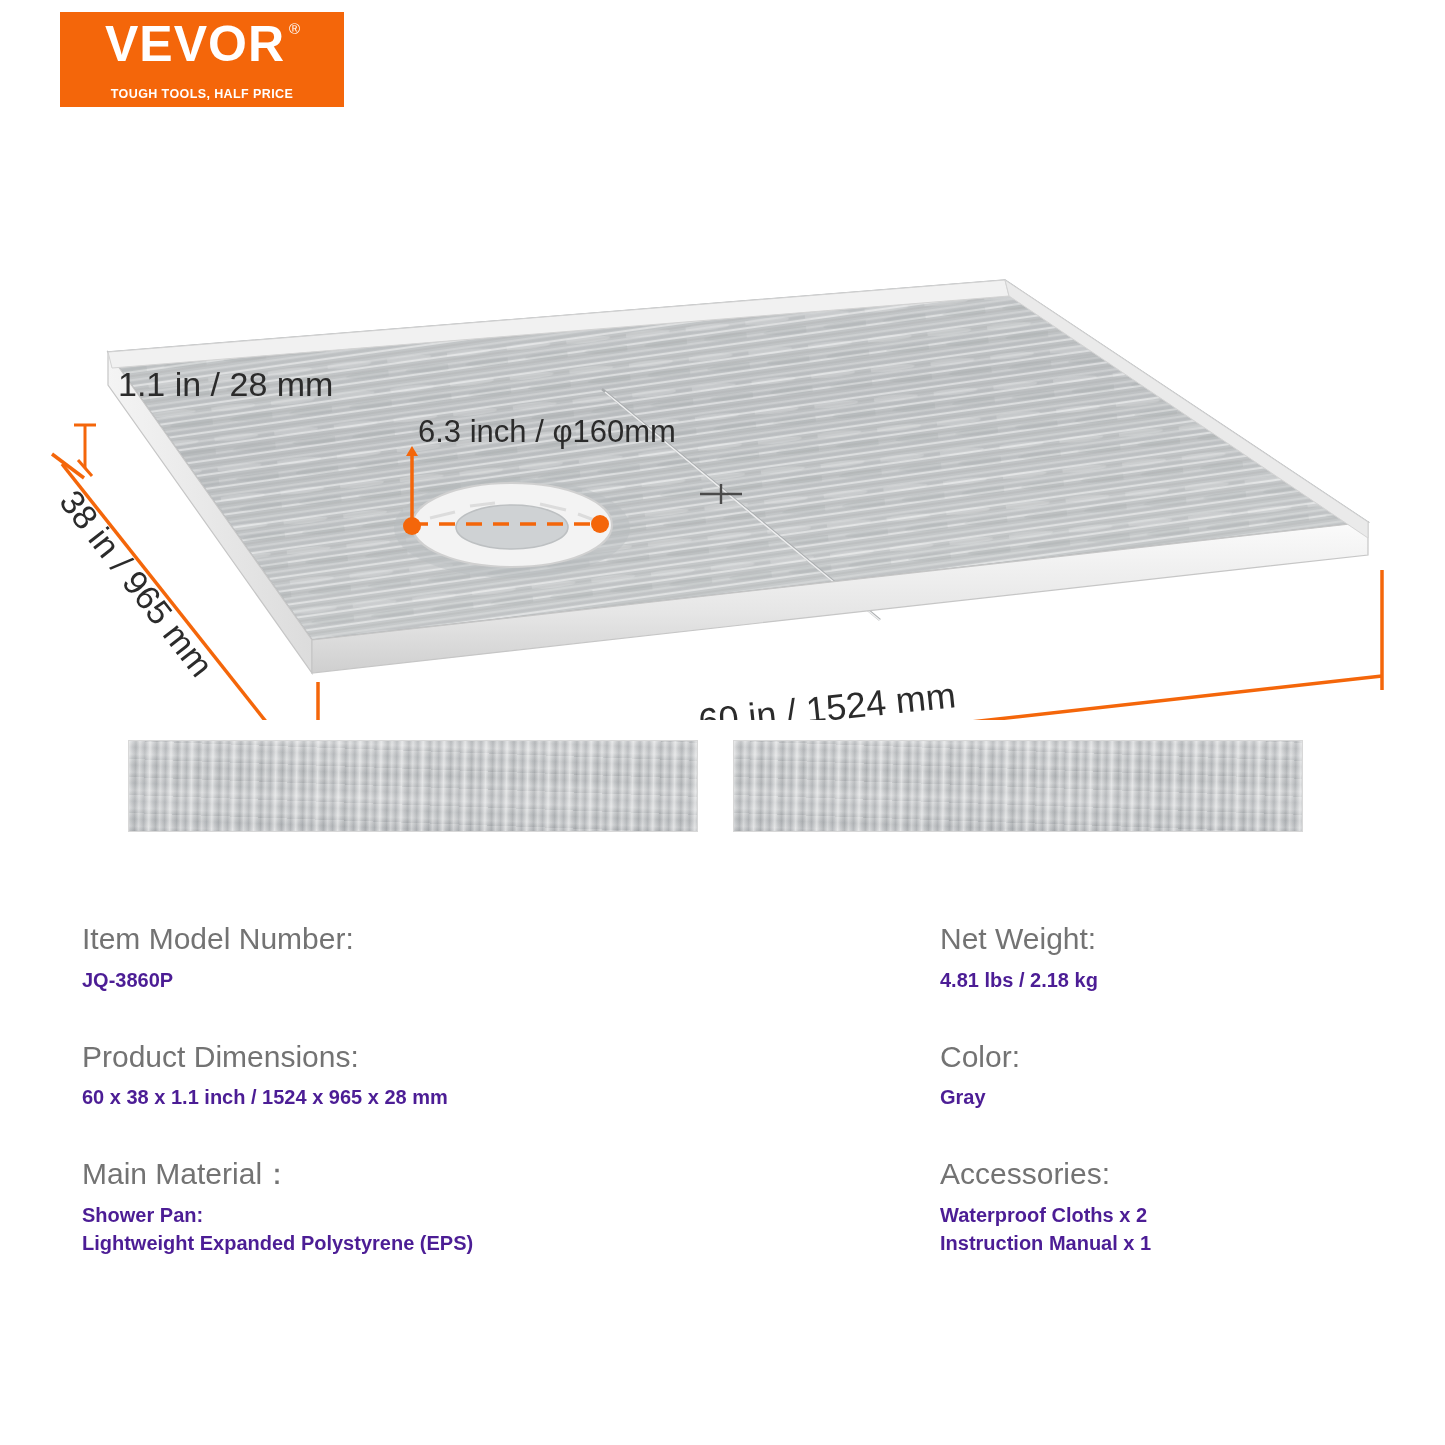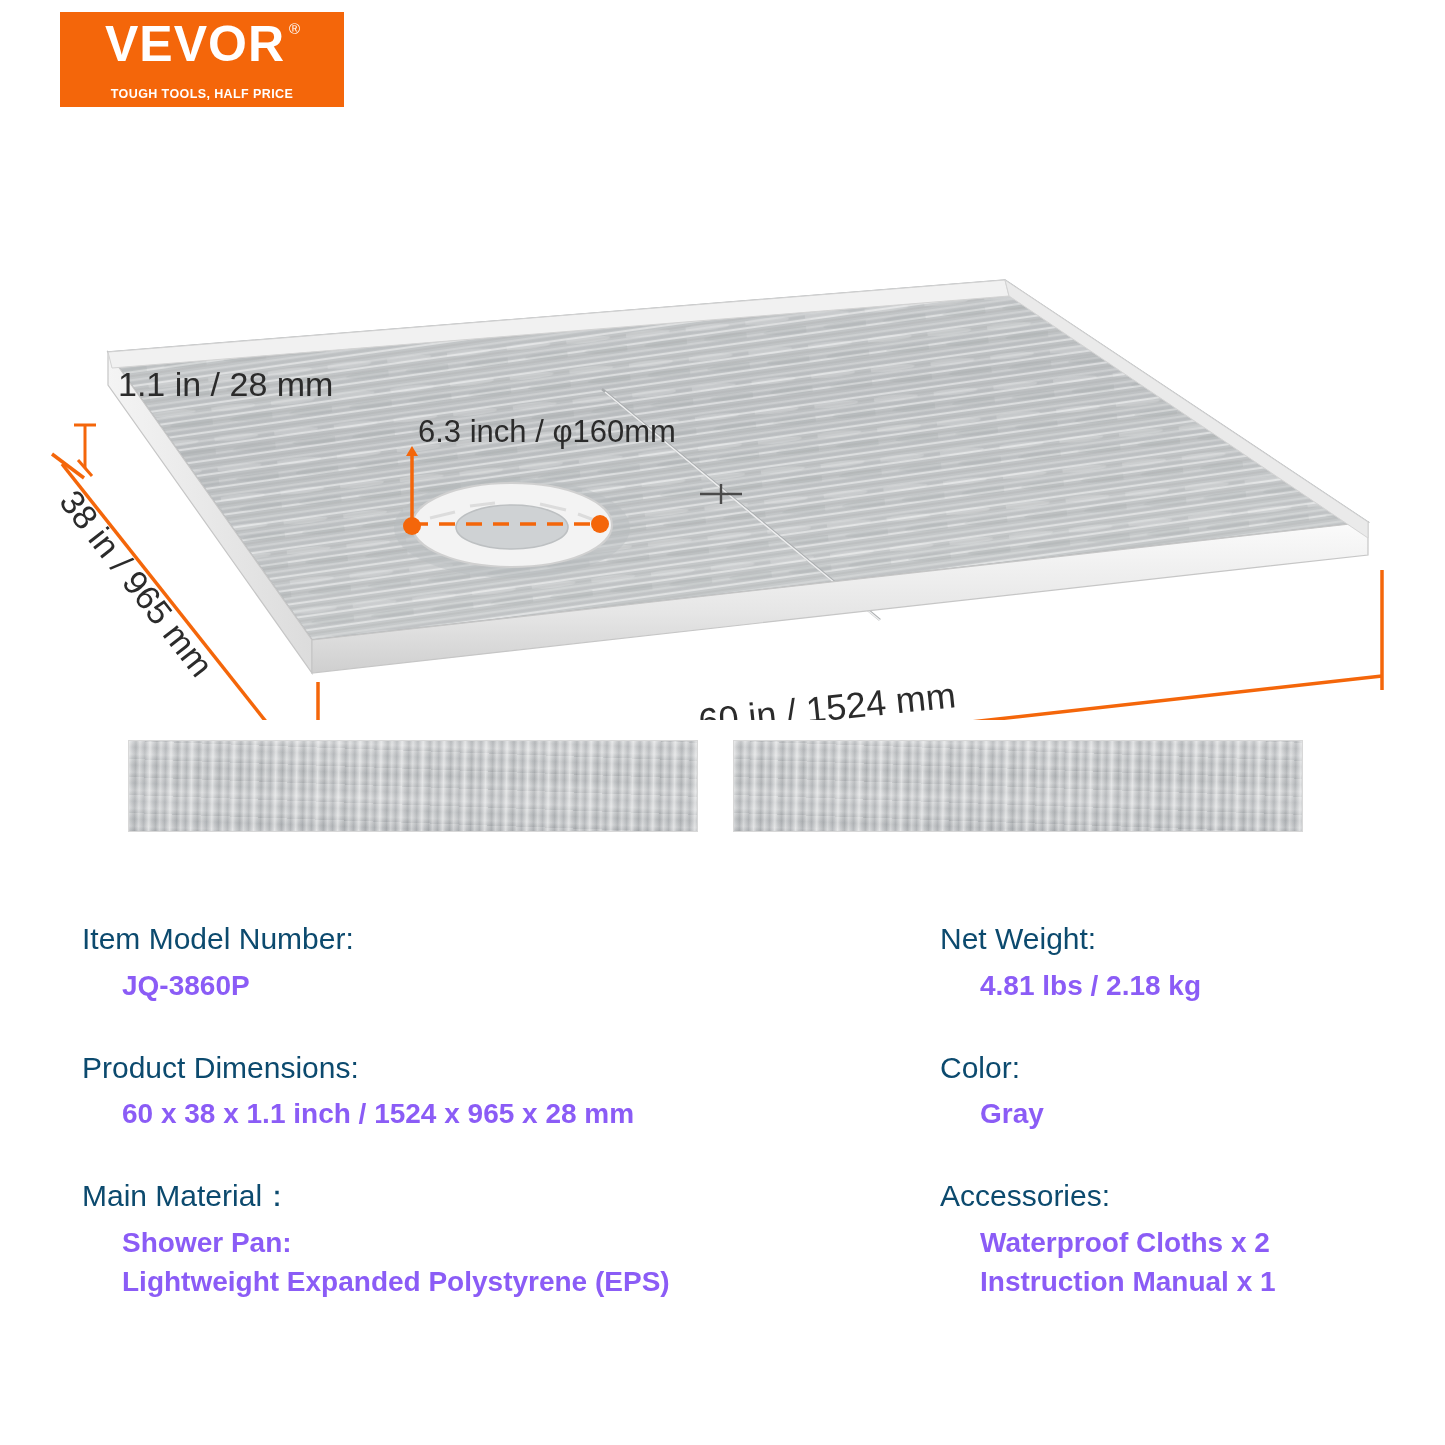--- a/index.html
+++ b/index.html
@@ -107,33 +107,32 @@
     width: 1445px;
     display: flex;
   }
   .spec-col {
     box-sizing: border-box;
   }
   .spec-col.left { width: 870px; padding-left: 82px; }
   .spec-col.right { width: 575px; padding-left: 70px; }
   .spec-group { margin-bottom: 44px; }
   .spec-label {
-    color: #0c4a6e;
+    color: #737373;
     font-size: 30px;
     line-height: 1.25;
     margin-bottom: 8px;
     white-space: pre;
   }
   .spec-value {
-    color: #8b5cf6;
-    font-size: 28px;
+    color: #4c1d95;
+    font-size: 20px;
     font-weight: bold;
     line-height: 1.4;
     white-space: pre;
-    margin-left: 40px;
   }
 </style>
 </head>
 <body>
 
 <div class="logo">
   <div class="logo-word">
     <span>VEVOR</span><span class="logo-reg">®</span>
   </div>
   <div class="logo-tag">TOUGH TOOLS, HALF PRICE</div>

